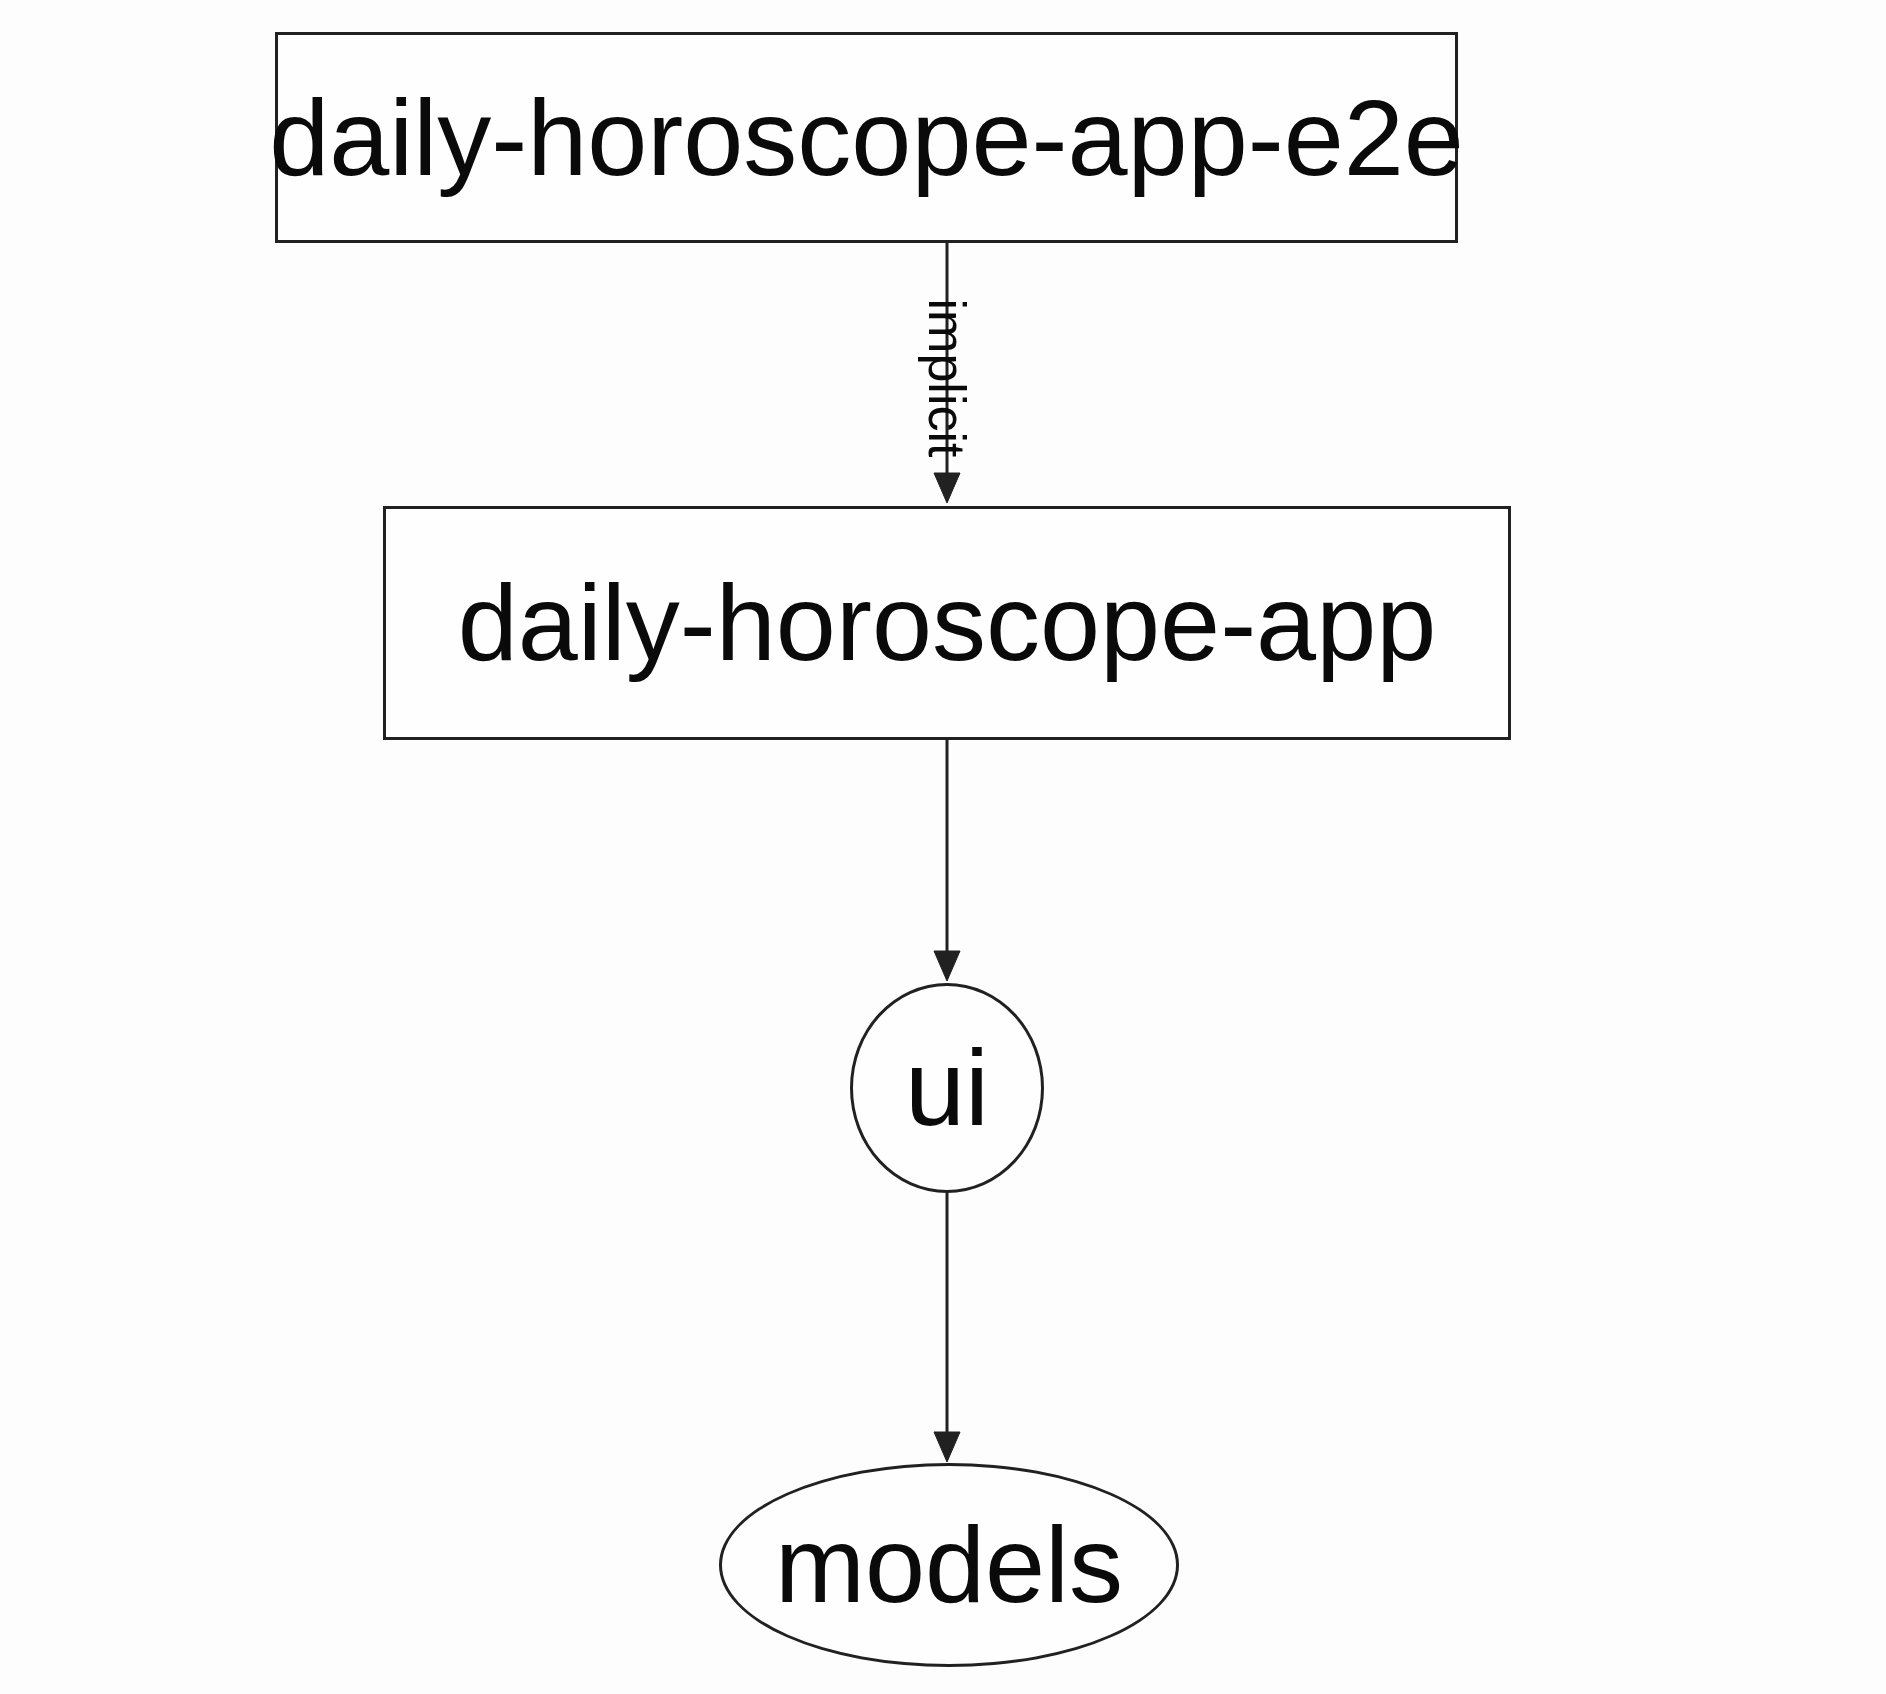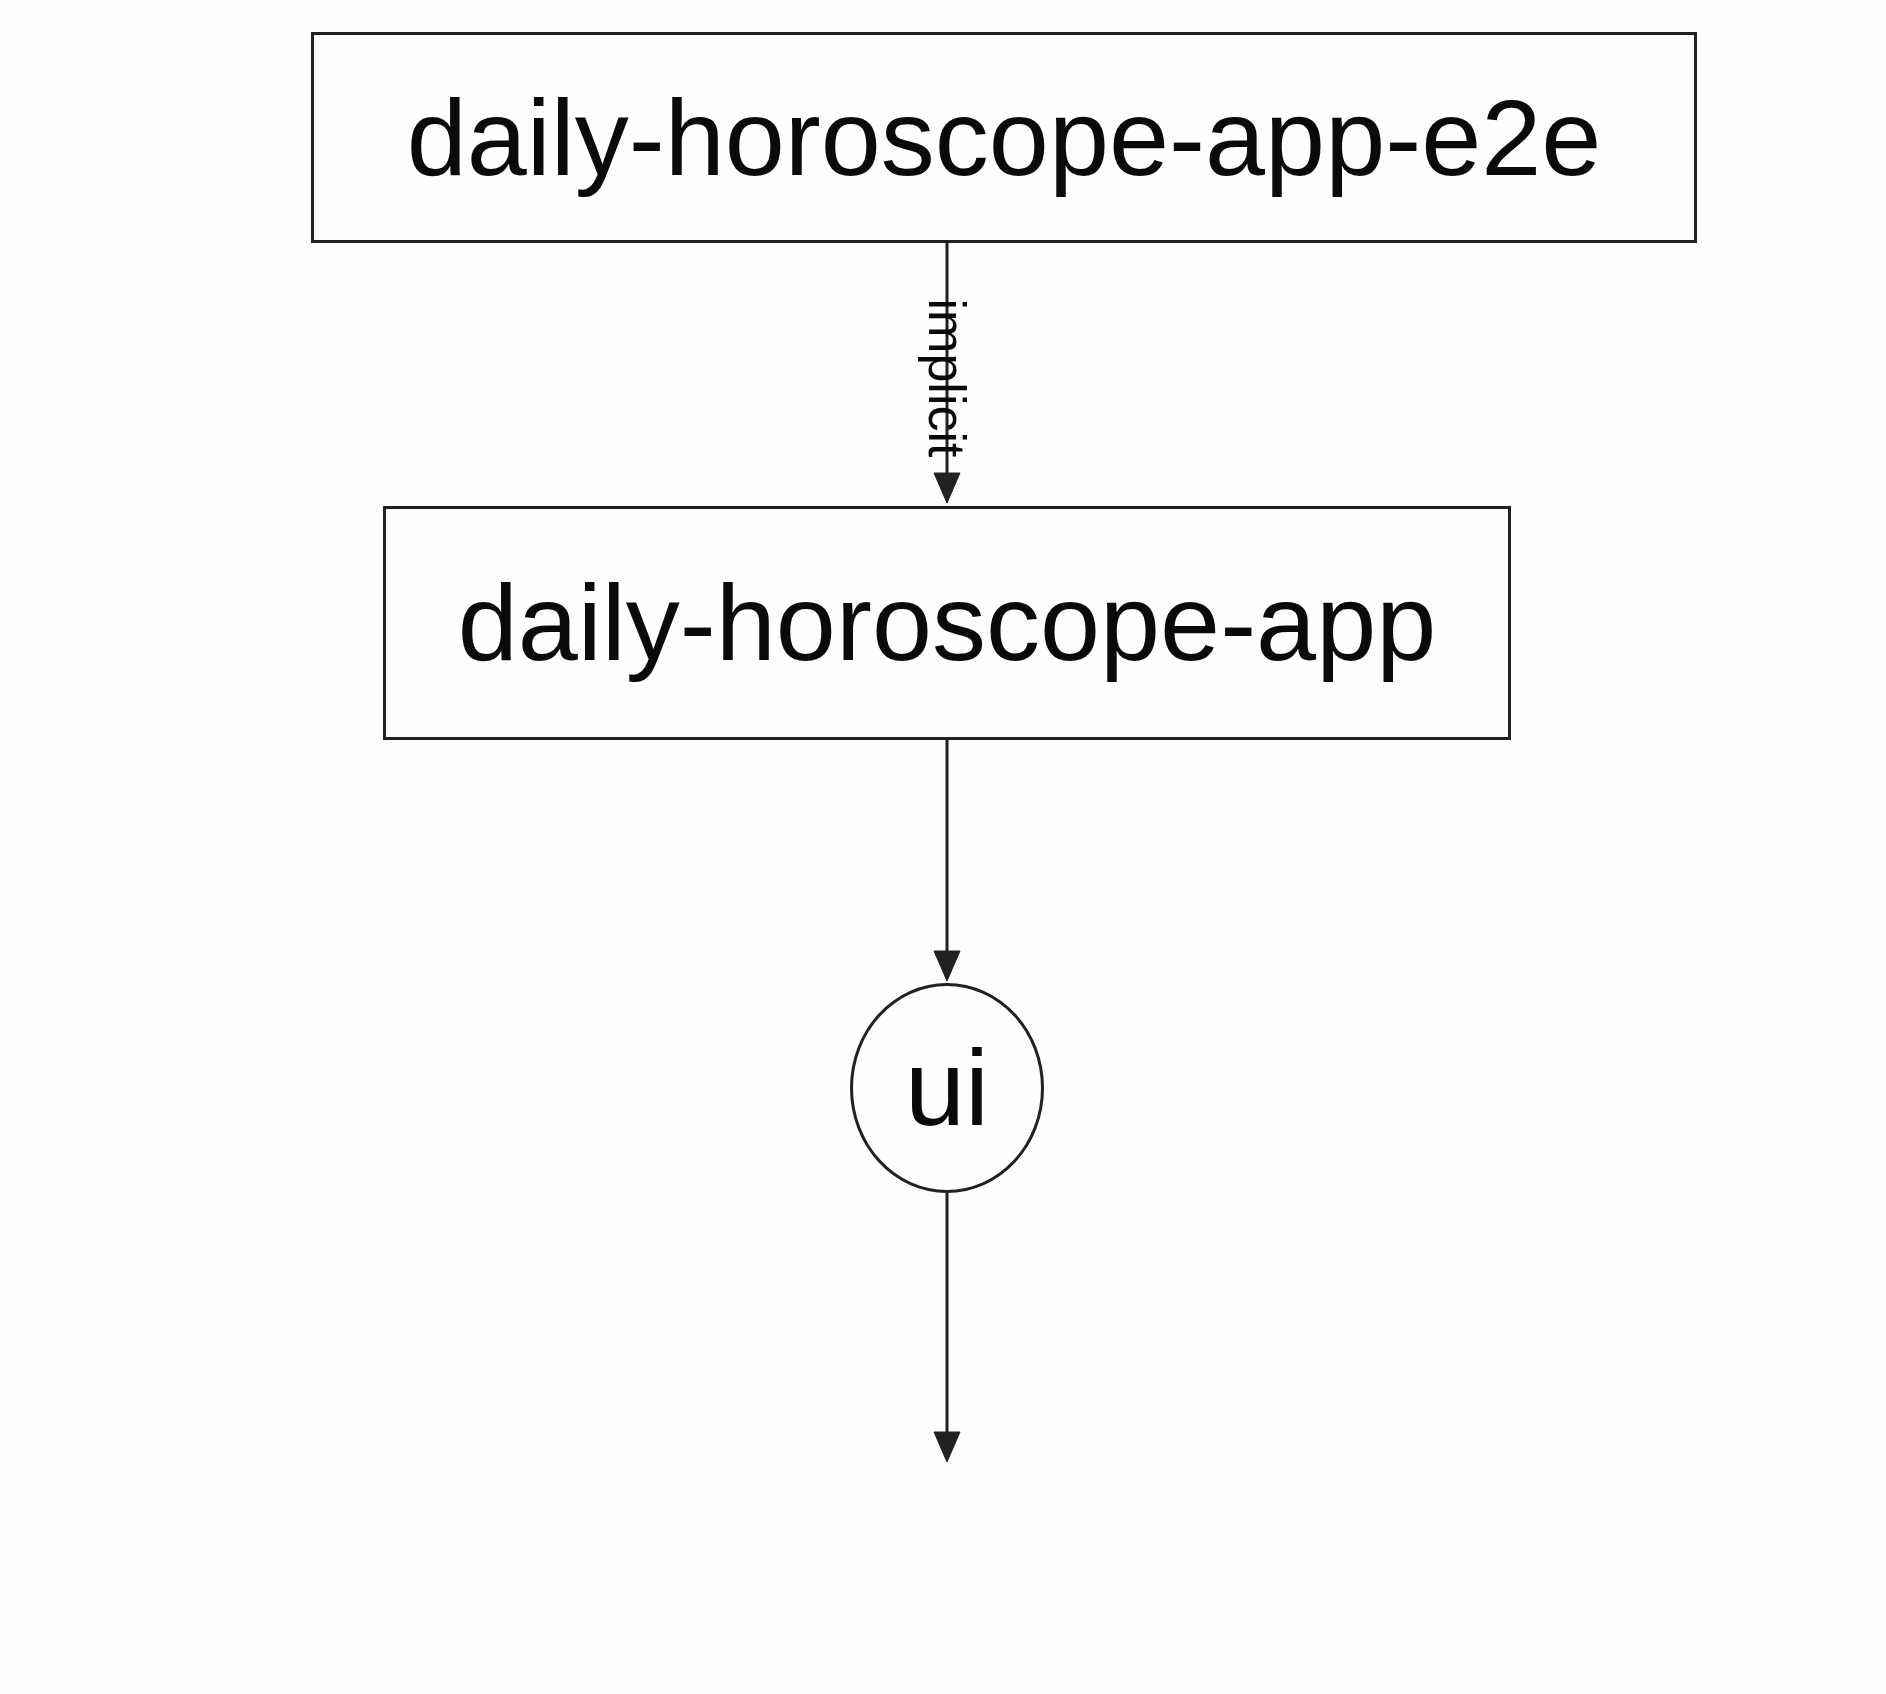--- a/index.html
+++ b/index.html
@@ -47,21 +47,21 @@
     background: var(--node-fill);
     border: 3px solid var(--stroke);
     color: var(--text);
   }
   .node .node-label {
     font-size: 108px;
     line-height: 1;
     white-space: nowrap;
     color: var(--text);
   }
-  .node.rect-e2e  { left: 275px; top: 32px;  width: 1386px; height: 211px; margin-left: 36px; }
+  .node.rect-e2e  { left: 275px; top: 32px;  width: 1183px; height: 211px; }
   .node.rect-app  { left: 383px; top: 506px; width: 1128px; height: 234px; }
   .node.ellipse   { border-radius: 50%; text-align: right; }
   .node.ellipse-ui     { left: 850px; top: 983px;  width: 194px; height: 210px; }
   .node.ellipse-models { left: 719px; top: 1463px; width: 460px; height: 204px; }
   .edge-label {
     position: absolute;
     left: 947px;
     top: 378px;
     transform: translate(-50%, -50%) rotate(90deg);
     font-size: 52px;
@@ -94,14 +94,17 @@
   <div class="edge-label">implicit</div>
 
   <div class="node rect-app">
     <span class="node-label">daily-horoscope-app</span>
   </div>
 
   <div class="node ellipse ellipse-ui">
     <span class="node-label">ui</span>
   </div>
 
+  <div class="node ellipse ellipse-models">
+    <span class="node-label">models</span>
+  </div>
 
 </div>
 
 </body></html>

